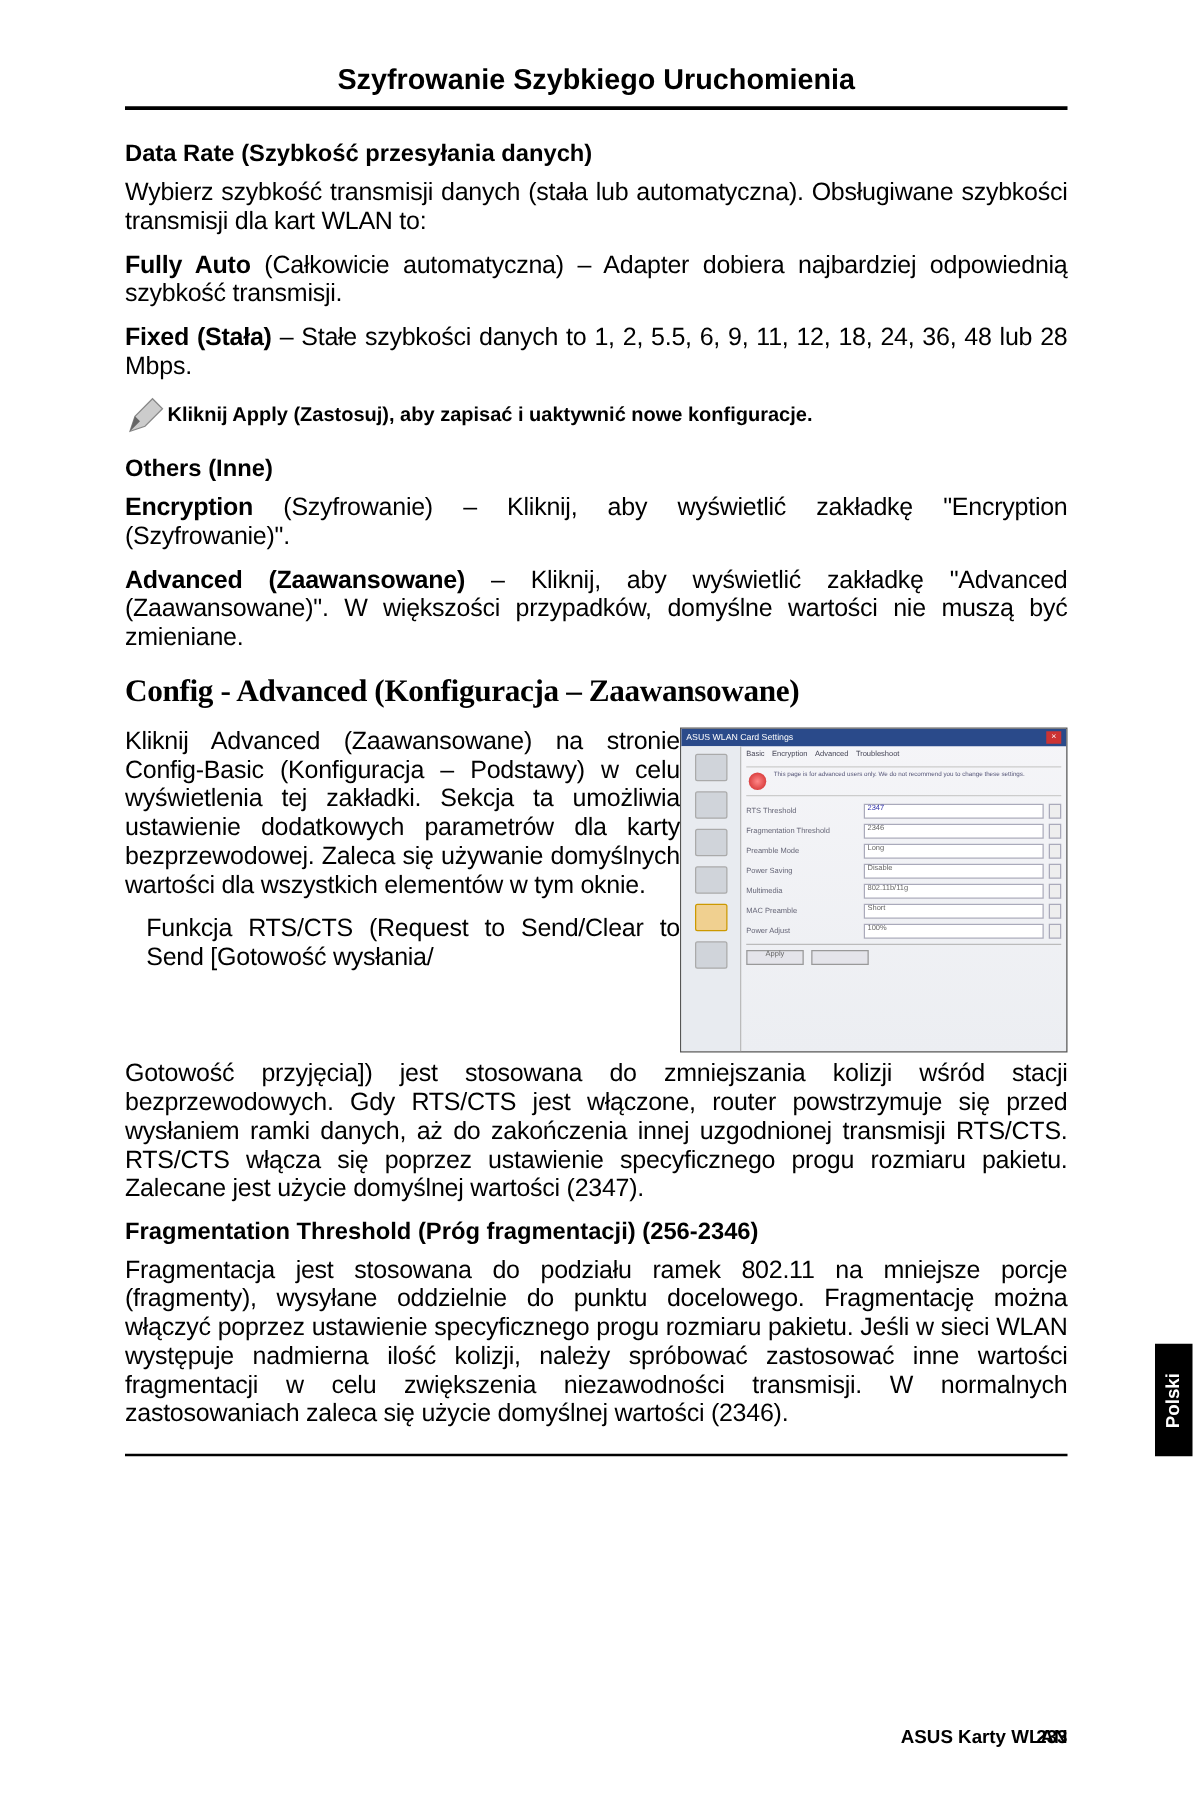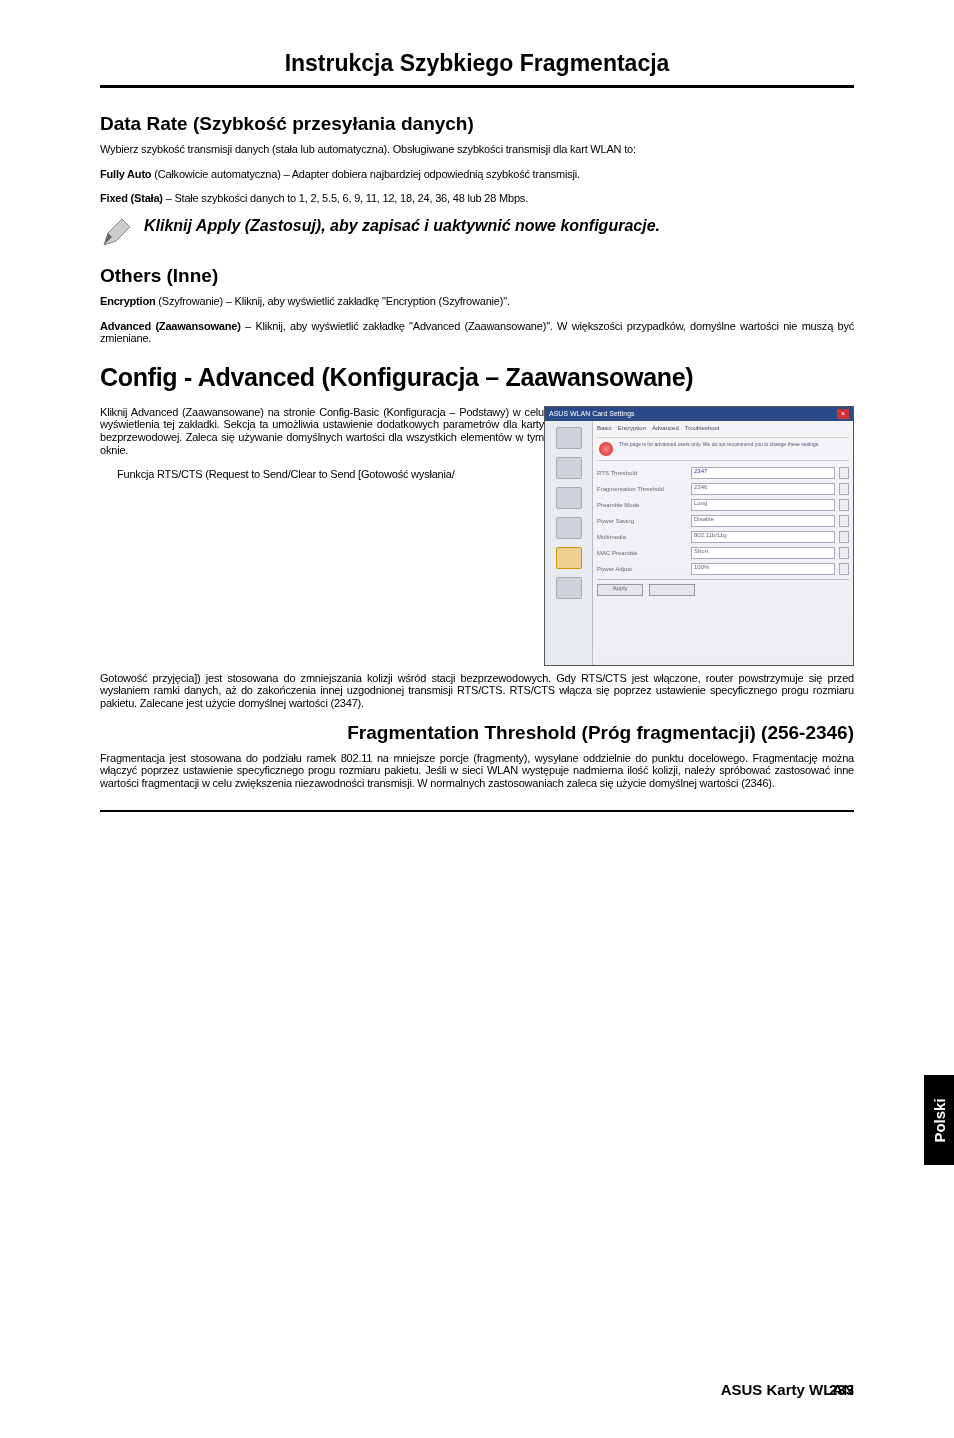--- a/index.html
+++ b/index.html
@@ -33,47 +33,48 @@
       margin-top: 20px;
       margin-bottom: 10px;
     }
     h3.section {
       font-size: 19px;
       font-weight: bold;
       margin-bottom: 8px;
       margin-top: 6px;
     }
     p.body {
-      font-size: 11px;
+      font-size: 20px;
       line-height: 1.15;
       margin-bottom: 12px;
       text-align: justify;
       letter-spacing: -0.2px;
     }
     p.body .bold { font-weight: bold; }
     .note-row {
       display: flex;
-      gap: 12px;
+      align-items: center;
+      gap: 2px;
       margin: 12px 0 16px 0;
-      font-style: italic;
     }
     .pencil-icon {
       width: 32px;
       height: 32px;
       flex-shrink: 0;
     }
     .note-text {
       font-size: 16px;
       font-weight: bold;
     }
     h2.big-section {
       font-size: 25px;
       font-weight: bold;
       margin: 18px 0 14px 0;
       letter-spacing: -0.3px;
+      font-family: Liberation Serif, serif;
     }
     .two-col {
       display: flex;
       margin-bottom: 6px;
     }
     .two-col .left {
       flex: 1;
     }
     .two-col .right {
       width: 310px;
@@ -231,21 +232,21 @@
     .footer .page-num {
       position: absolute;
       right: 0;
     }
     .fixed-line { letter-spacing: -0.5px; font-size: 16px; }
   </style>
 </head>
 <body>
 
 <div class="page">
-  <div class="header-title">Instrukcja Szybkiego Fragmentacja</div>
+  <div class="header-title">Szyfrowanie Szybkiego Uruchomienia</div>
   <hr class="hr-thick">
 
   <h3 class="section">Data Rate (Szybkość przesyłania danych)</h3>
   <p class="body">Wybierz szybkość transmisji danych (stała lub automatyczna). Obsługiwane szybkości transmisji dla kart WLAN to:</p>
   <p class="body">
     <span class="bold">Fully Auto</span><span> (Całkowicie automatyczna) – Adapter dobiera najbardziej odpowiednią szybkość transmisji.</span>
   </p>
   <p class="body fixed-line">
     <span class="bold">Fixed (Stała)</span><span> – Stałe szybkości danych to 1, 2, 5.5, 6, 9, 11, 12, 18, 24, 36, 48 lub 28 Mbps.</span>
   </p>
@@ -339,21 +340,21 @@
               <div class="btn"></div>
             </div>
           </div>
         </div>
       </div>
     </div>
   </div>
 
   <p class="body">Gotowość przyjęcia]) jest stosowana do zmniejszania kolizji wśród stacji bezprzewodowych. Gdy RTS/CTS jest włączone, router powstrzymuje się przed wysłaniem ramki danych, aż do zakończenia innej uzgodnionej transmisji RTS/CTS. RTS/CTS włącza się poprzez ustawienie specyficznego progu rozmiaru pakietu. Zalecane jest użycie domyślnej wartości (2347).</p>
 
-  <h3 class="section" style="margin-top:6px;text-align:right;">Fragmentation Threshold (Próg fragmentacji) (256-2346)</h3>
+  <h3 class="section" style="margin-top:6px;">Fragmentation Threshold (Próg fragmentacji) (256-2346)</h3>
   <p class="body">Fragmentacja jest stosowana do podziału ramek 802.11 na mniejsze porcje (fragmenty), wysyłane oddzielnie do punktu docelowego. Fragmentację można włączyć poprzez ustawienie specyficznego progu rozmiaru pakietu. Jeśli w sieci WLAN występuje nadmierna ilość kolizji, należy spróbować zastosować inne wartości fragmentacji w celu zwiększenia niezawodności transmisji. W normalnych zastosowaniach zaleca się użycie domyślnej wartości (2346).</p>
 
   <hr class="hr-thin">
 </div>
 
 <div class="side-tab">
   <span>Polski</span>
 </div>
 
 <div class="footer">

